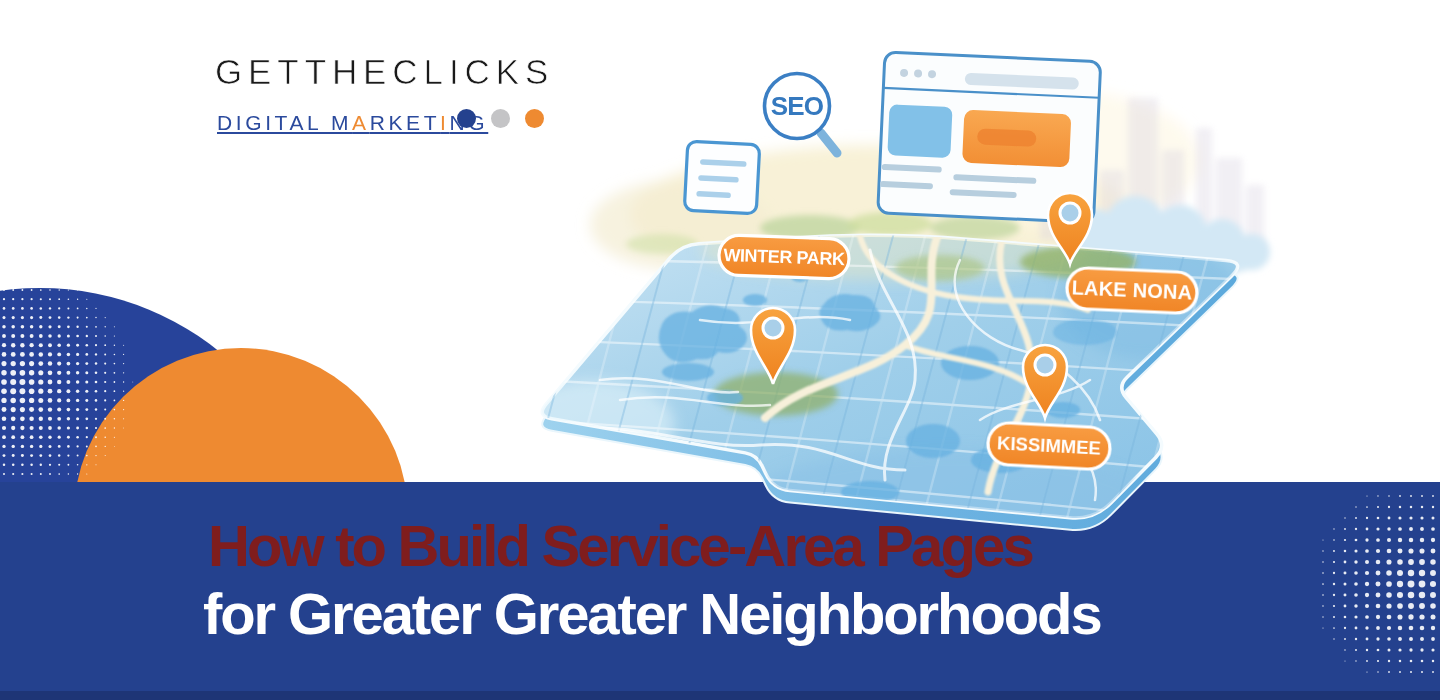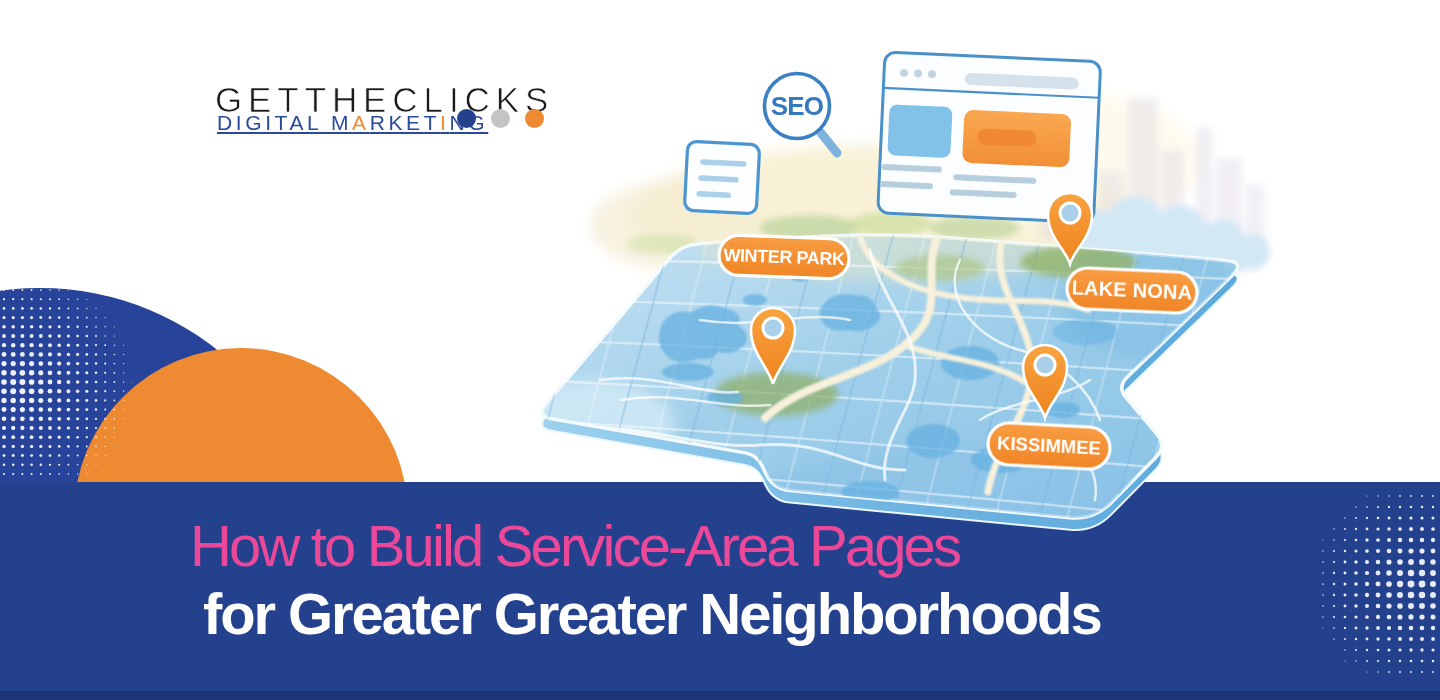--- a/index.html
+++ b/index.html
@@ -686,25 +686,25 @@
     <rect x="1067" y="270" width="130" height="41" rx="20.5" fill="url(#pillgrad)" stroke="#ffffff" stroke-width="3.2"></rect>
     <text x="1132" y="297" font-size="20" letter-spacing="0.2" font-weight="bold" fill="#ffffff" text-anchor="middle" font-family="Liberation Sans, sans-serif">LAKE NONA</text>
   </g>
 
   <g transform="rotate(3 1049 446)">
     <rect x="988" y="425" width="122" height="42" rx="21" fill="url(#pillgrad)" stroke="#ffffff" stroke-width="3.2"></rect>
     <text x="1049" y="452" font-size="18.5" letter-spacing="0" font-weight="bold" fill="#ffffff" text-anchor="middle" font-family="Liberation Sans, sans-serif">KISSIMMEE</text>
   </g>
 </svg>
 
-<div class="abs" style="left:215px;top:80px;width:460px;color:#1a1a1a;font-size:35px;font-weight:400;letter-spacing:5.9px;-webkit-text-stroke:0.7px #ffffff;">GETTHECLICKS</div>
+<div class="abs" style="left:215px;top:52px;width:460px;color:#1a1a1a;font-size:35px;font-weight:400;letter-spacing:5.9px;-webkit-text-stroke:0.7px #ffffff;">GETTHECLICKS</div>
 
 <div class="abs" style="left:217px;top:111px;width:460px;color:#2b4a9d;font-size:21px;font-weight:400;letter-spacing:3.6px;text-decoration:underline;">DIGITAL M<span style="color:#ee8a31">A</span>RKET<span style="color:#ee8a31">I</span>NG</div>
 
 <div class="abs" style="left:457px;top:109px;width:19px;height:19px;border-radius:50%;background:#24418e;"></div>
 
 <div class="abs" style="left:491px;top:109px;width:19px;height:19px;border-radius:50%;background:#c4c4c6;"></div>
 
 <div class="abs" style="left:525px;top:109px;width:19px;height:19px;border-radius:50%;background:#ee8a31;"></div>
 
-<div class="abs" style="left:190px;top:512px;color:#ec4899;font-size:58px;font-weight:normal;letter-spacing:-2.85px;white-space:nowrap;">How to Build Service-Area Pages</div>
+<div class="abs" style="left:208px;top:512px;color:#7f1d1d;font-size:58px;font-weight:bold;letter-spacing:-2.85px;white-space:nowrap;">How to Build Service-Area Pages</div>
 
 <div class="abs" style="left:203px;top:580px;color:#ffffff;font-size:58px;font-weight:bold;letter-spacing:-2.1px;white-space:nowrap;">for Greater Greater Neighborhoods</div>
 
 </body></html>

